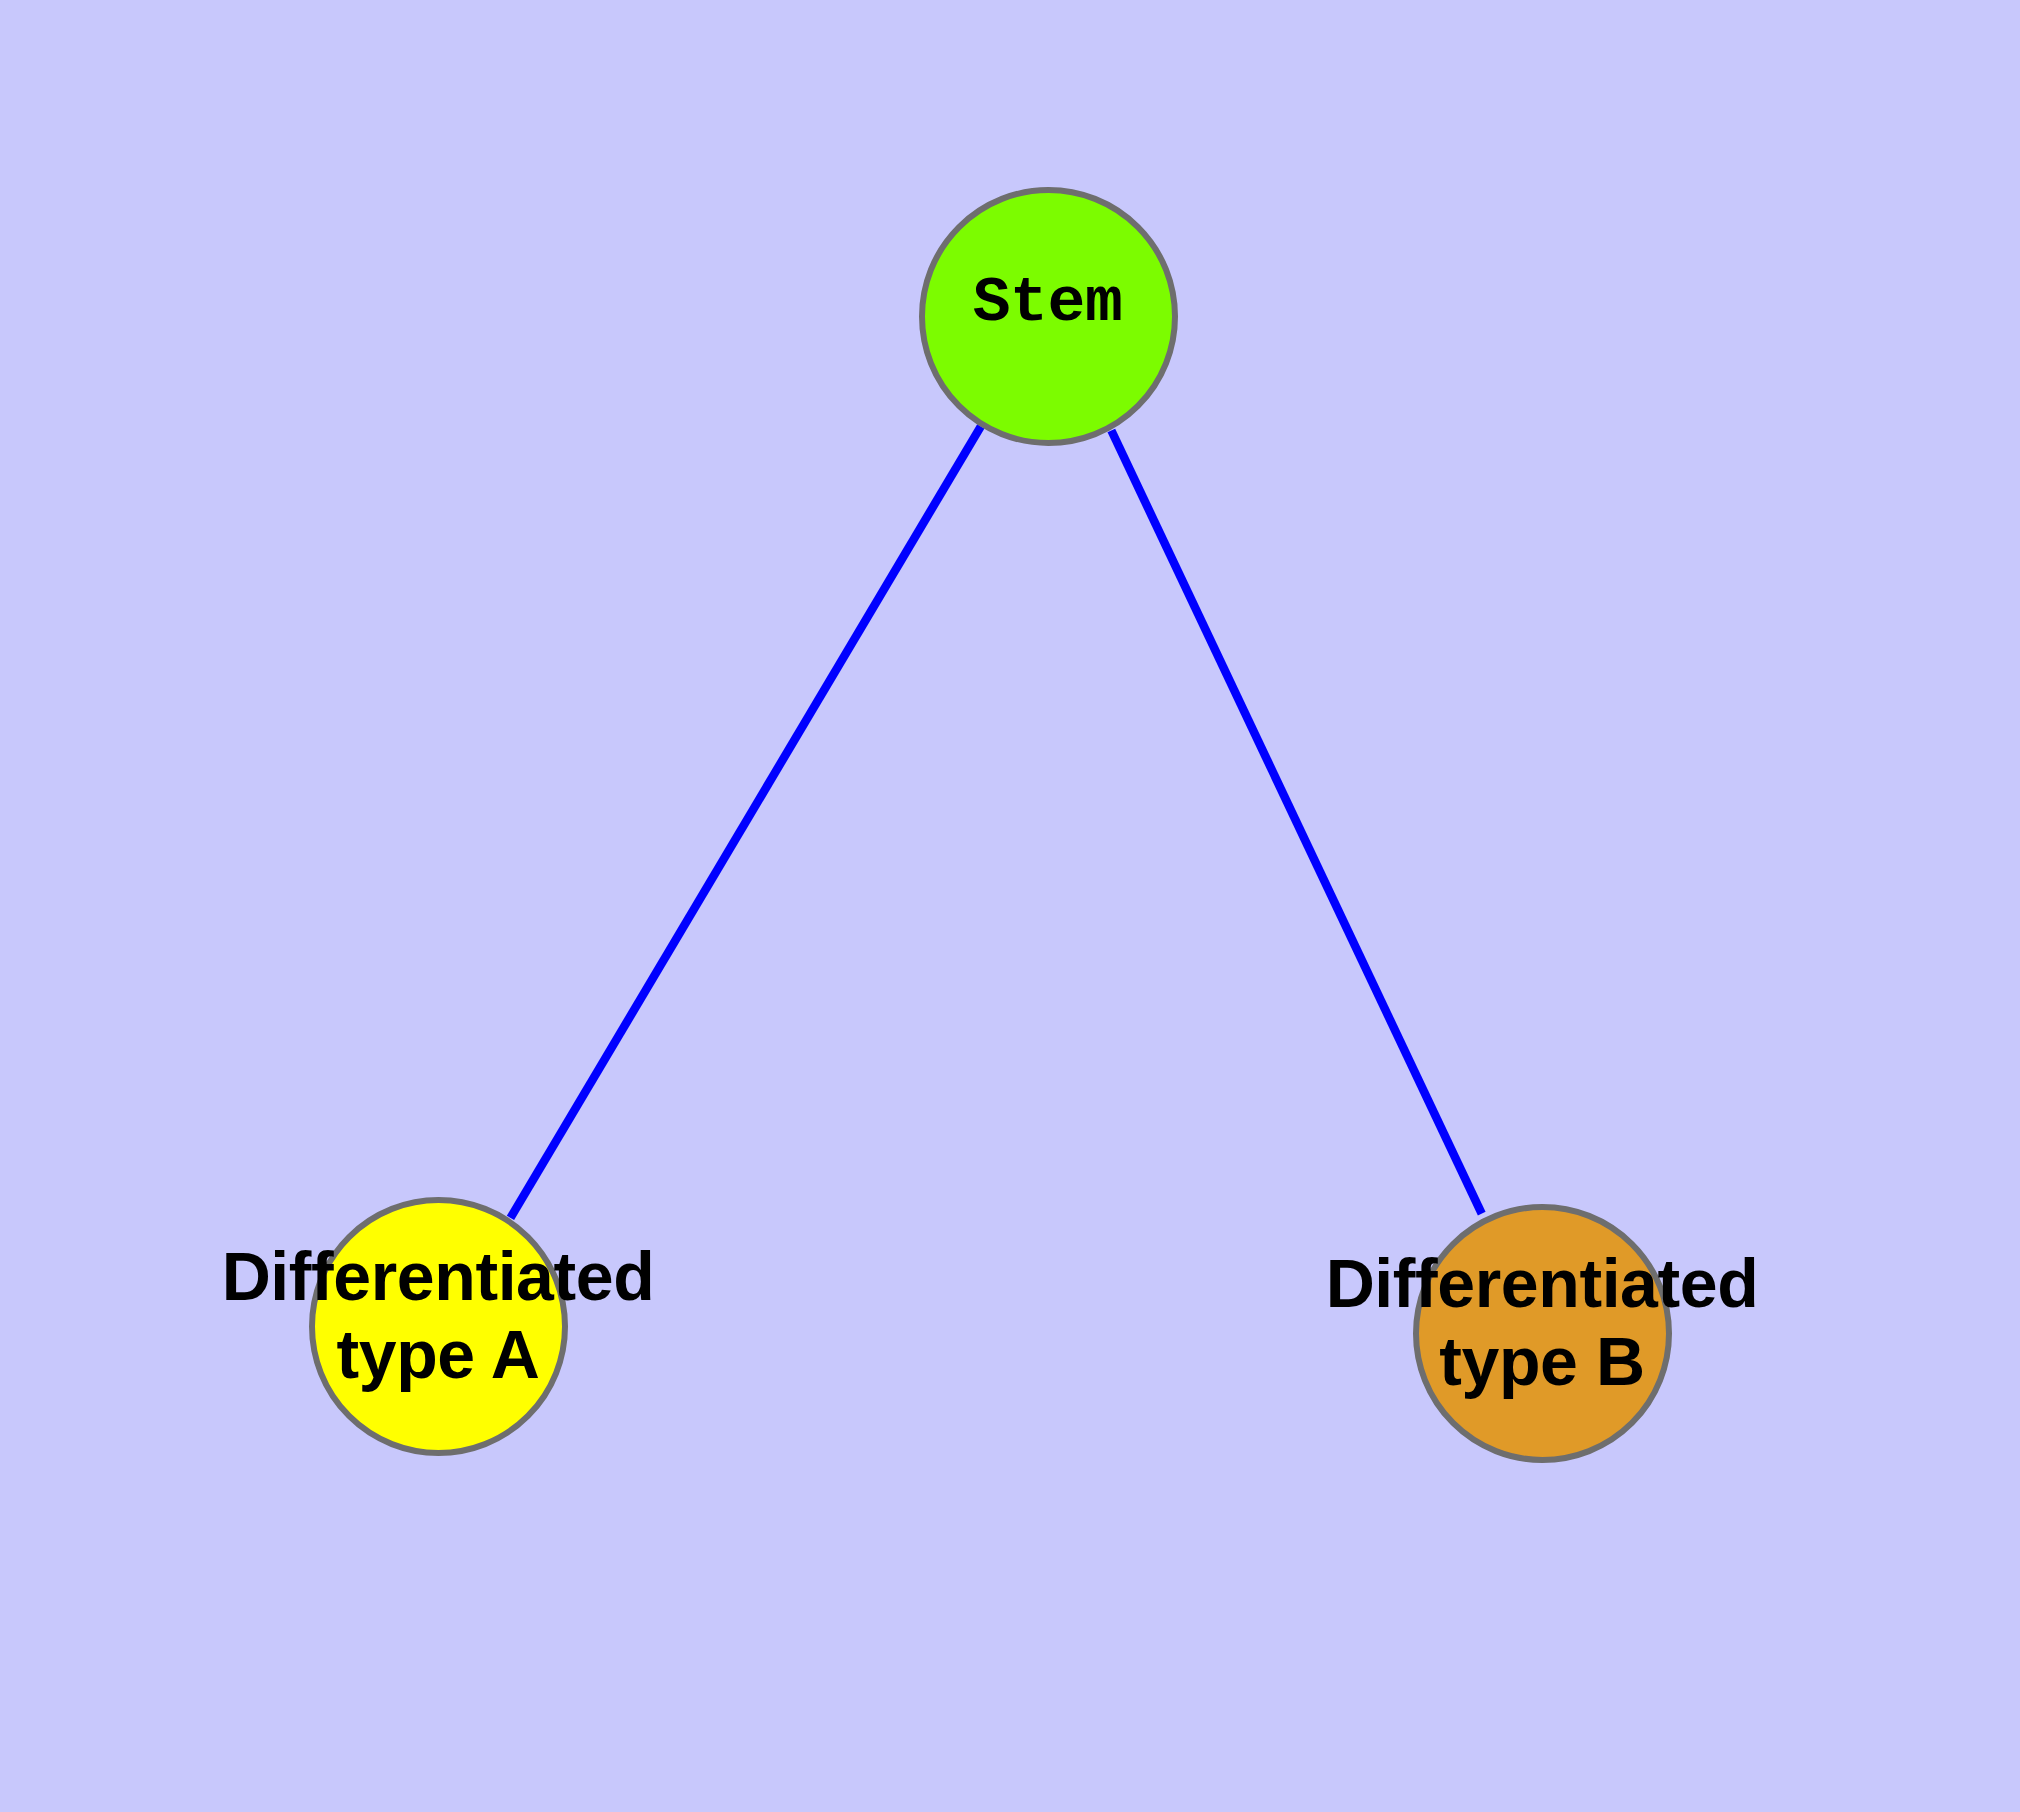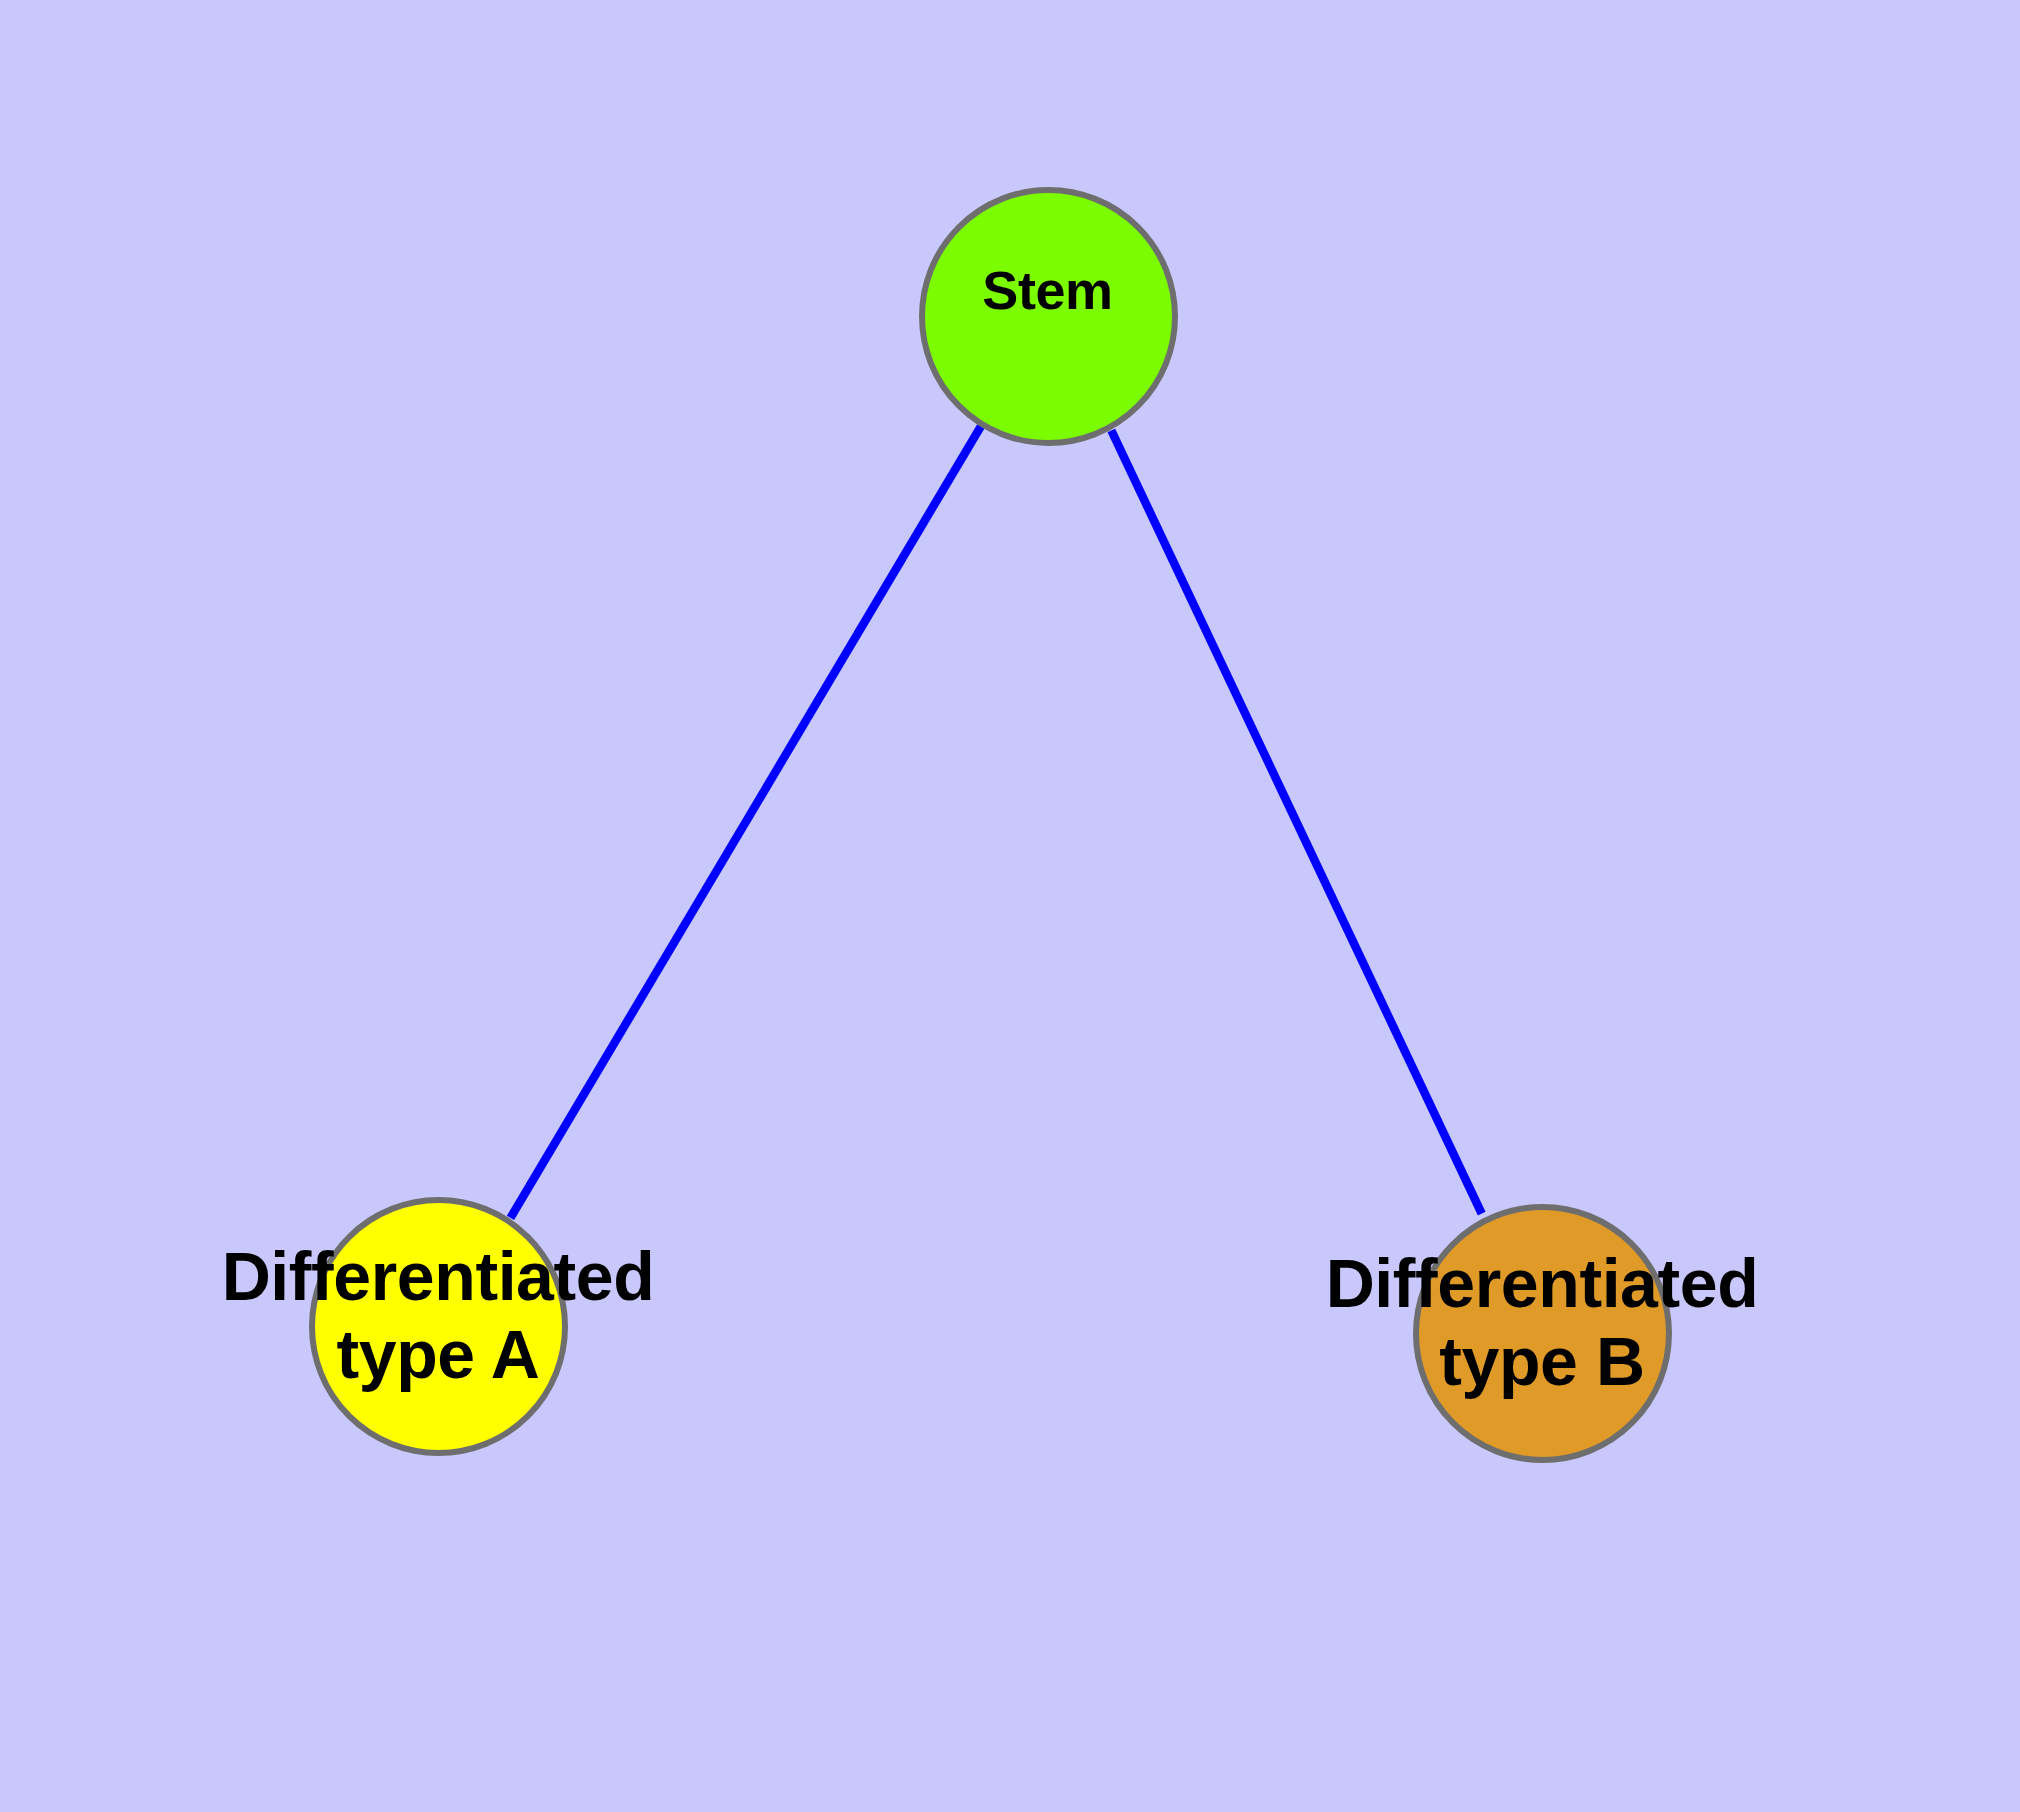--- a/index.html
+++ b/index.html
@@ -49,23 +49,24 @@
   
   #node-stem {
     left: 919px;
     top: 187px;
     width: 259px;
     height: 259px;
     background: #7cfc00;
   }
   #label-stem {
     left: 878px;
-    top: 260px;
+    top: 268px;
     width: 339px;
-    font-size: 54px;
+    font-size: 63px;
+    font-family: Liberation Mono, monospace;
   }
 
   
   #node-type-a {
     left: 309px;
     top: 1197px;
     width: 259px;
     height: 259px;
     background: #ffff00;
   }

